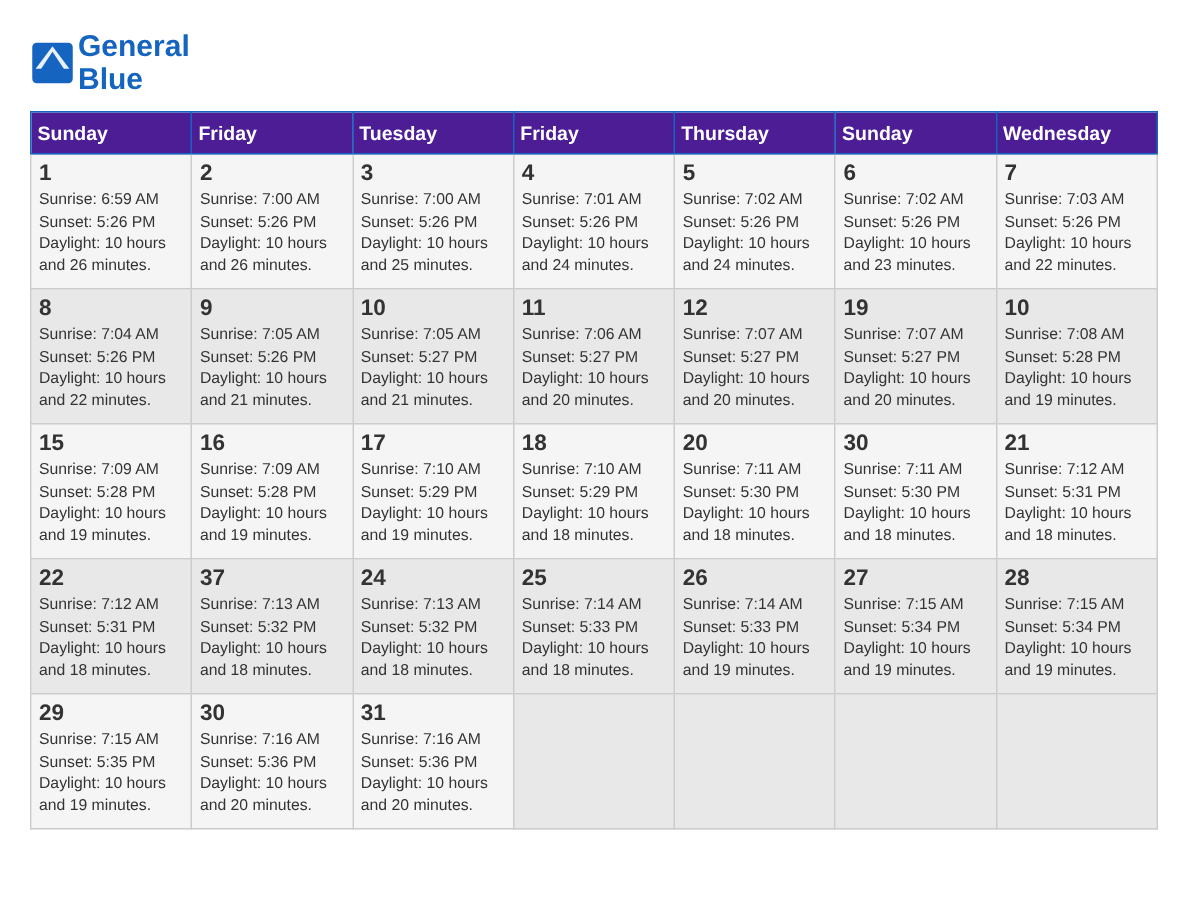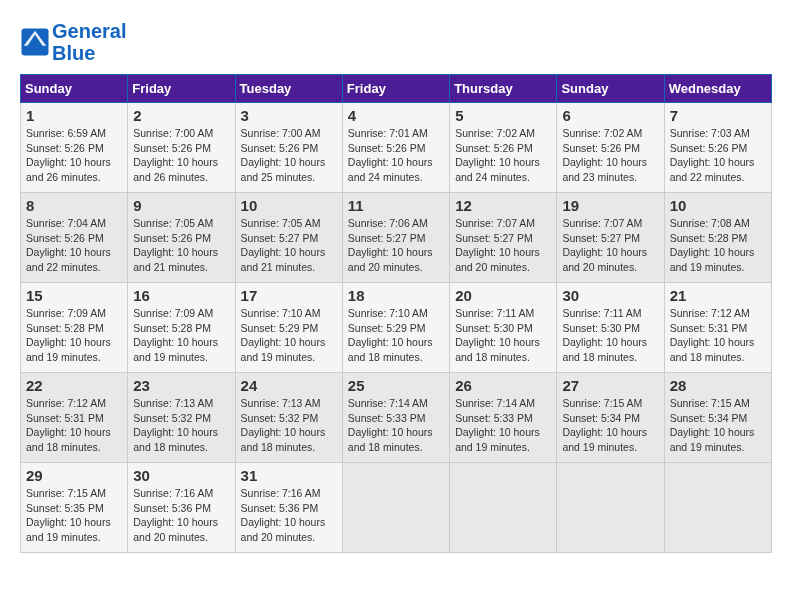--- a/index.html
+++ b/index.html
@@ -149,21 +149,21 @@
         <td><span class="day-num">15</span><span class="cell-text">Sunrise: 7:09 AM<br>Sunset: 5:28 PM<br>Daylight: 10 hours<br>and 19 minutes.</span></td>
         <td><span class="day-num">16</span><span class="cell-text">Sunrise: 7:09 AM<br>Sunset: 5:28 PM<br>Daylight: 10 hours<br>and 19 minutes.</span></td>
         <td><span class="day-num">17</span><span class="cell-text">Sunrise: 7:10 AM<br>Sunset: 5:29 PM<br>Daylight: 10 hours<br>and 19 minutes.</span></td>
         <td><span class="day-num">18</span><span class="cell-text">Sunrise: 7:10 AM<br>Sunset: 5:29 PM<br>Daylight: 10 hours<br>and 18 minutes.</span></td>
         <td><span class="day-num">20</span><span class="cell-text">Sunrise: 7:11 AM<br>Sunset: 5:30 PM<br>Daylight: 10 hours<br>and 18 minutes.</span></td>
         <td><span class="day-num">30</span><span class="cell-text">Sunrise: 7:11 AM<br>Sunset: 5:30 PM<br>Daylight: 10 hours<br>and 18 minutes.</span></td>
         <td><span class="day-num">21</span><span class="cell-text">Sunrise: 7:12 AM<br>Sunset: 5:31 PM<br>Daylight: 10 hours<br>and 18 minutes.</span></td>
       </tr>
       <tr>
         <td><span class="day-num">22</span><span class="cell-text">Sunrise: 7:12 AM<br>Sunset: 5:31 PM<br>Daylight: 10 hours<br>and 18 minutes.</span></td>
-        <td><span class="day-num">23</span><span class="cell-text">Sunrise: 7:13 AM<br>Sunset: 5:32 PM<br>Daylight: 10 hours<br>and 18 minutes.</span></td>
+        <td><span class="day-num">37</span><span class="cell-text">Sunrise: 7:13 AM<br>Sunset: 5:32 PM<br>Daylight: 10 hours<br>and 18 minutes.</span></td>
         <td><span class="day-num">24</span><span class="cell-text">Sunrise: 7:13 AM<br>Sunset: 5:32 PM<br>Daylight: 10 hours<br>and 18 minutes.</span></td>
         <td><span class="day-num">25</span><span class="cell-text">Sunrise: 7:14 AM<br>Sunset: 5:33 PM<br>Daylight: 10 hours<br>and 18 minutes.</span></td>
         <td><span class="day-num">26</span><span class="cell-text">Sunrise: 7:14 AM<br>Sunset: 5:33 PM<br>Daylight: 10 hours<br>and 19 minutes.</span></td>
         <td><span class="day-num">27</span><span class="cell-text">Sunrise: 7:15 AM<br>Sunset: 5:34 PM<br>Daylight: 10 hours<br>and 19 minutes.</span></td>
         <td><span class="day-num">28</span><span class="cell-text">Sunrise: 7:15 AM<br>Sunset: 5:34 PM<br>Daylight: 10 hours<br>and 19 minutes.</span></td>
       </tr>
       <tr>
         <td><span class="day-num">29</span><span class="cell-text">Sunrise: 7:15 AM<br>Sunset: 5:35 PM<br>Daylight: 10 hours<br>and 19 minutes.</span></td>
         <td><span class="day-num">30</span><span class="cell-text">Sunrise: 7:16 AM<br>Sunset: 5:36 PM<br>Daylight: 10 hours<br>and 20 minutes.</span></td>
         <td><span class="day-num">31</span><span class="cell-text">Sunrise: 7:16 AM<br>Sunset: 5:36 PM<br>Daylight: 10 hours<br>and 20 minutes.</span></td>

